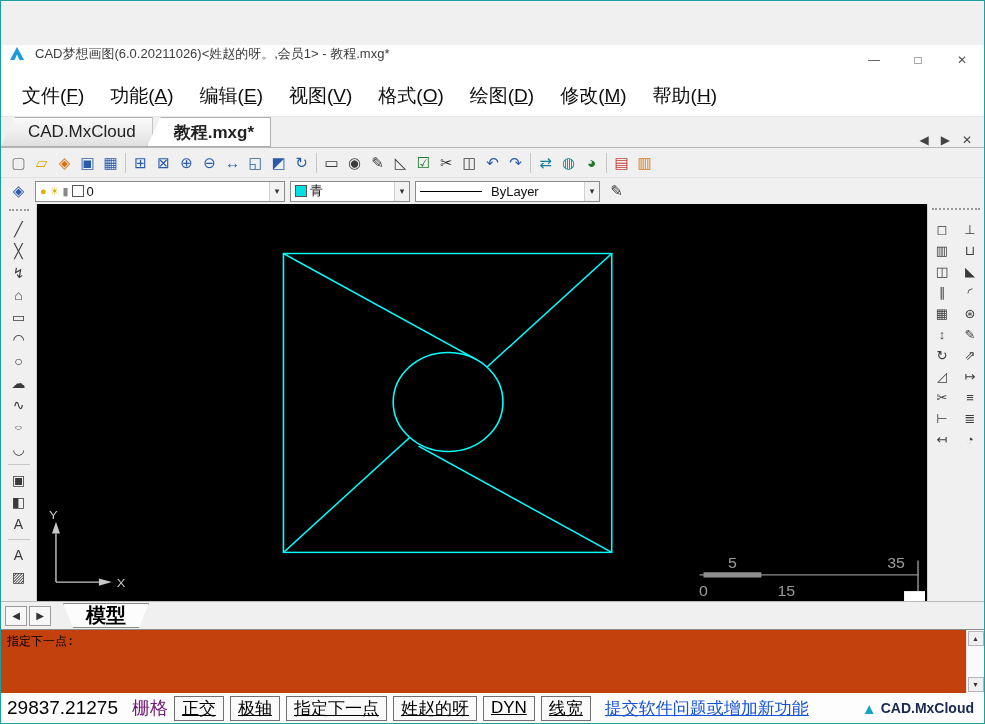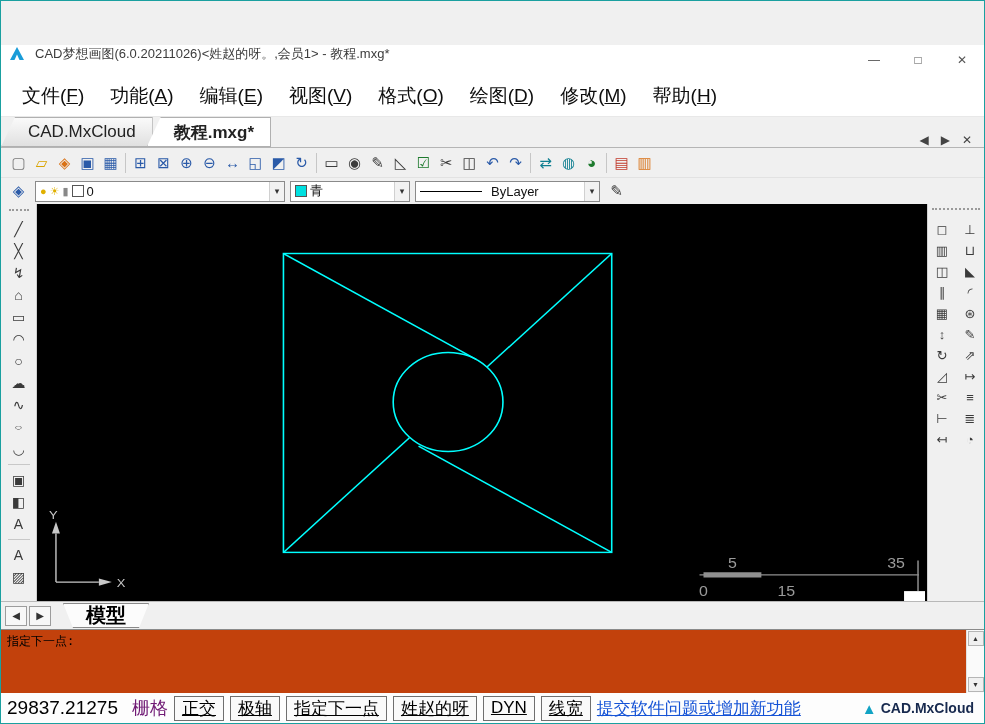--- a/index.html
+++ b/index.html
@@ -70,21 +70,21 @@
   .cmd-prompt{margin-top:auto;border-top:1px solid #d8d8d8;font-size:10px;line-height:12px;color:#222;}
   .cmd-scroll{width:18px;display:flex;flex-direction:column;justify-content:space-between;align-items:center;background:#fafafa;border-left:1px solid #e2e2e2;}
   .scroll-btn{width:16px;height:15px;border:1px solid #b5b5b5;background:#f0f0f0;font-size:7px;display:flex;align-items:center;justify-content:center;color:#333;margin:1px;}
 
   
   .statusbar{height:30px;background:#fdfdfd;display:flex;align-items:center;padding:0 6px;gap:6px;flex:0 0 auto;}
   .coords{font-size:19px;color:#000;white-space:nowrap;}
   .grid-label{font-size:18px;color:#701a75;margin-left:8px;}
   .toggle{border:1px solid #6f6f6f;background:#fafafa;padding:0 7px;height:25px;display:flex;align-items:center;
           font-size:17px;text-decoration:underline;color:#000;white-space:nowrap;}
-  .status-link{color:#1553d6;text-decoration:underline;font-size:17px;white-space:nowrap;}
+  .status-link{color:#1553d6;text-decoration:underline;font-size:17px;margin-left:8px;white-space:nowrap;}
   .brand{margin-left:auto;display:flex;align-items:center;gap:4px;font-size:14px;font-weight:bold;color:#17294e;white-space:nowrap;padding-right:4px;}
   .brand-logo{color:#11a3c4;font-size:15px;}
 </style>
 </head>
 <body>
 
 <div class="app">
 
   <div class="titlebar">
     <span class="app-logo">

